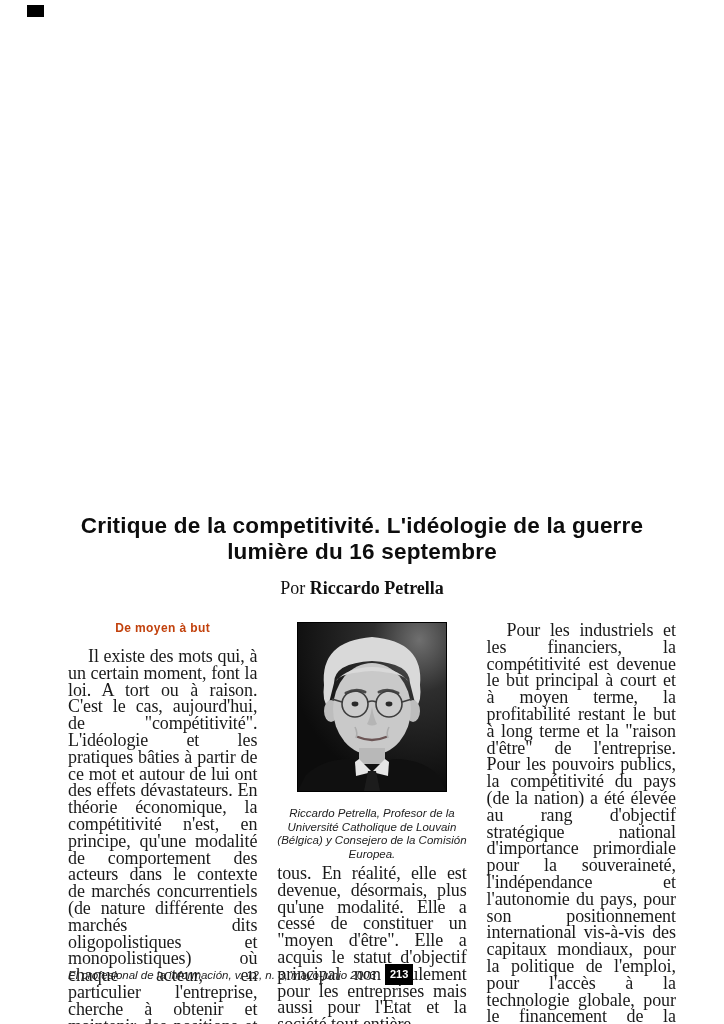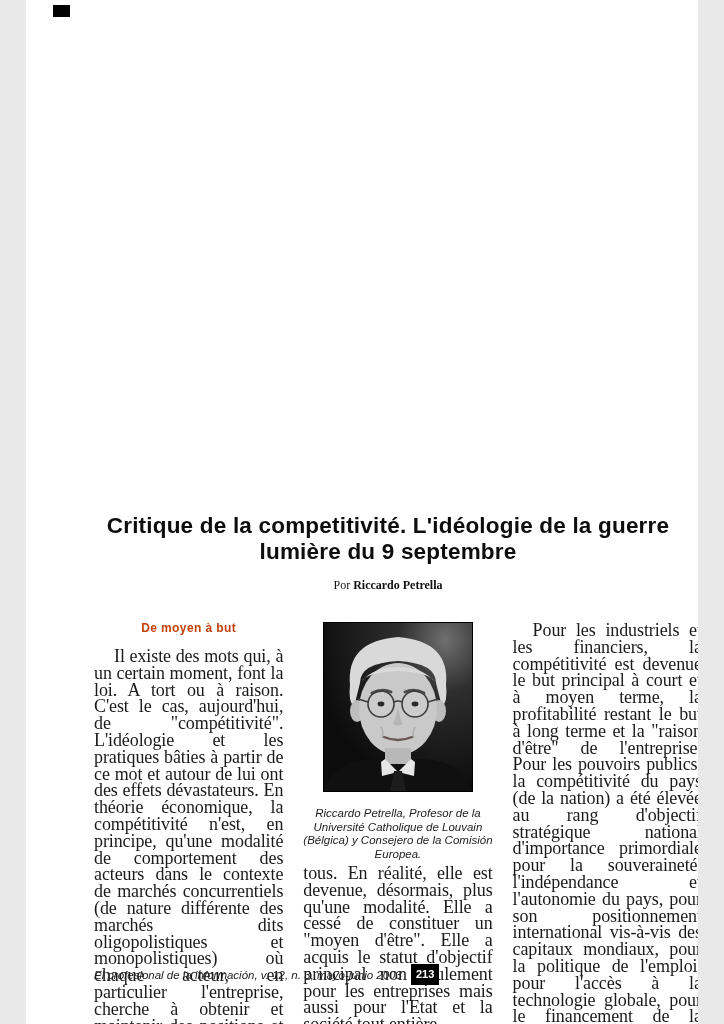--- a/index.html
+++ b/index.html
@@ -1,39 +1,39 @@
 <!DOCTYPE html>
 <html><head>
 <meta charset="utf-8">
 <style>
   html,body{margin:0;padding:0;background:#e9e9e9;}
   .page{
     position:relative;
-    width:672px;height:1024px;
+    width:724px;height:1024px;
     background:#ffffff;
     margin:0 auto;
     overflow:hidden;
     font-family:"Liberation Serif", serif;
     color:#1a1a1a;
   }
   .corner-mark{
     position:absolute;left:27px;top:5px;width:17px;height:12px;background:#000;
   }
   .title-block{
     position:absolute;top:513px;left:34px;width:656px;
     text-align:center;
     font-family:"Liberation Sans", sans-serif;
     font-weight:bold;
     font-size:22.5px;line-height:26px;
     color:#0d0d0d;letter-spacing:0.2px;
   }
   .byline{
     position:absolute;top:578px;left:34px;width:656px;
     text-align:center;
-    font-size:12px;color:#111;
+    font-size:18px;color:#111;
   }
   .byline .author{font-weight:bold;}
   .columns{
     position:absolute;top:620px;left:68px;width:608px;
     display:flex;gap:20px;
   }
   .col{width:189.3px;flex:0 0 auto;}
   .section-heading{
     margin:1px 0 13px 0;
     text-align:center;
@@ -90,21 +90,21 @@
 </style>
 </head>
 <body>
 
 <div class="page">
 
   <div class="corner-mark"></div>
 
   <div class="title-block">
     <div>Critique de la competitivité. L'idéologie de la guerre</div>
-    <div>lumière du 9 septembre</div>
+    <div>lumière du 16 septembre</div>
   </div>
 
   <div class="byline"><span>Por </span><span class="author">Riccardo Petrella</span>
   </div>
 
   <div class="columns">
 
     <div class="col">
       <h2 class="section-heading">De moyen à but</h2>
       <p class="body-text indent">Il existe des mots qui, à un certain moment, font la loi. A tort ou à raison. C'est le cas, aujourd'hui, de "compétitivité". L'idéologie et les pratiques bâties à partir de ce mot et autour de lui ont des effets dévastateurs. En théorie économique, la compétitivité n'est, en principe, qu'une modalité de comportement des acteurs dans le contexte de marchés concurrentiels (de nature différente des marchés dits oligopolistiques et monopolistiques) où chaque acteur, en particulier l'entreprise, cherche à obtenir et maintenir des positions et des avantages compétitifs dans le respect des règles fixées et dans des conditions supposées égales pour</p>

